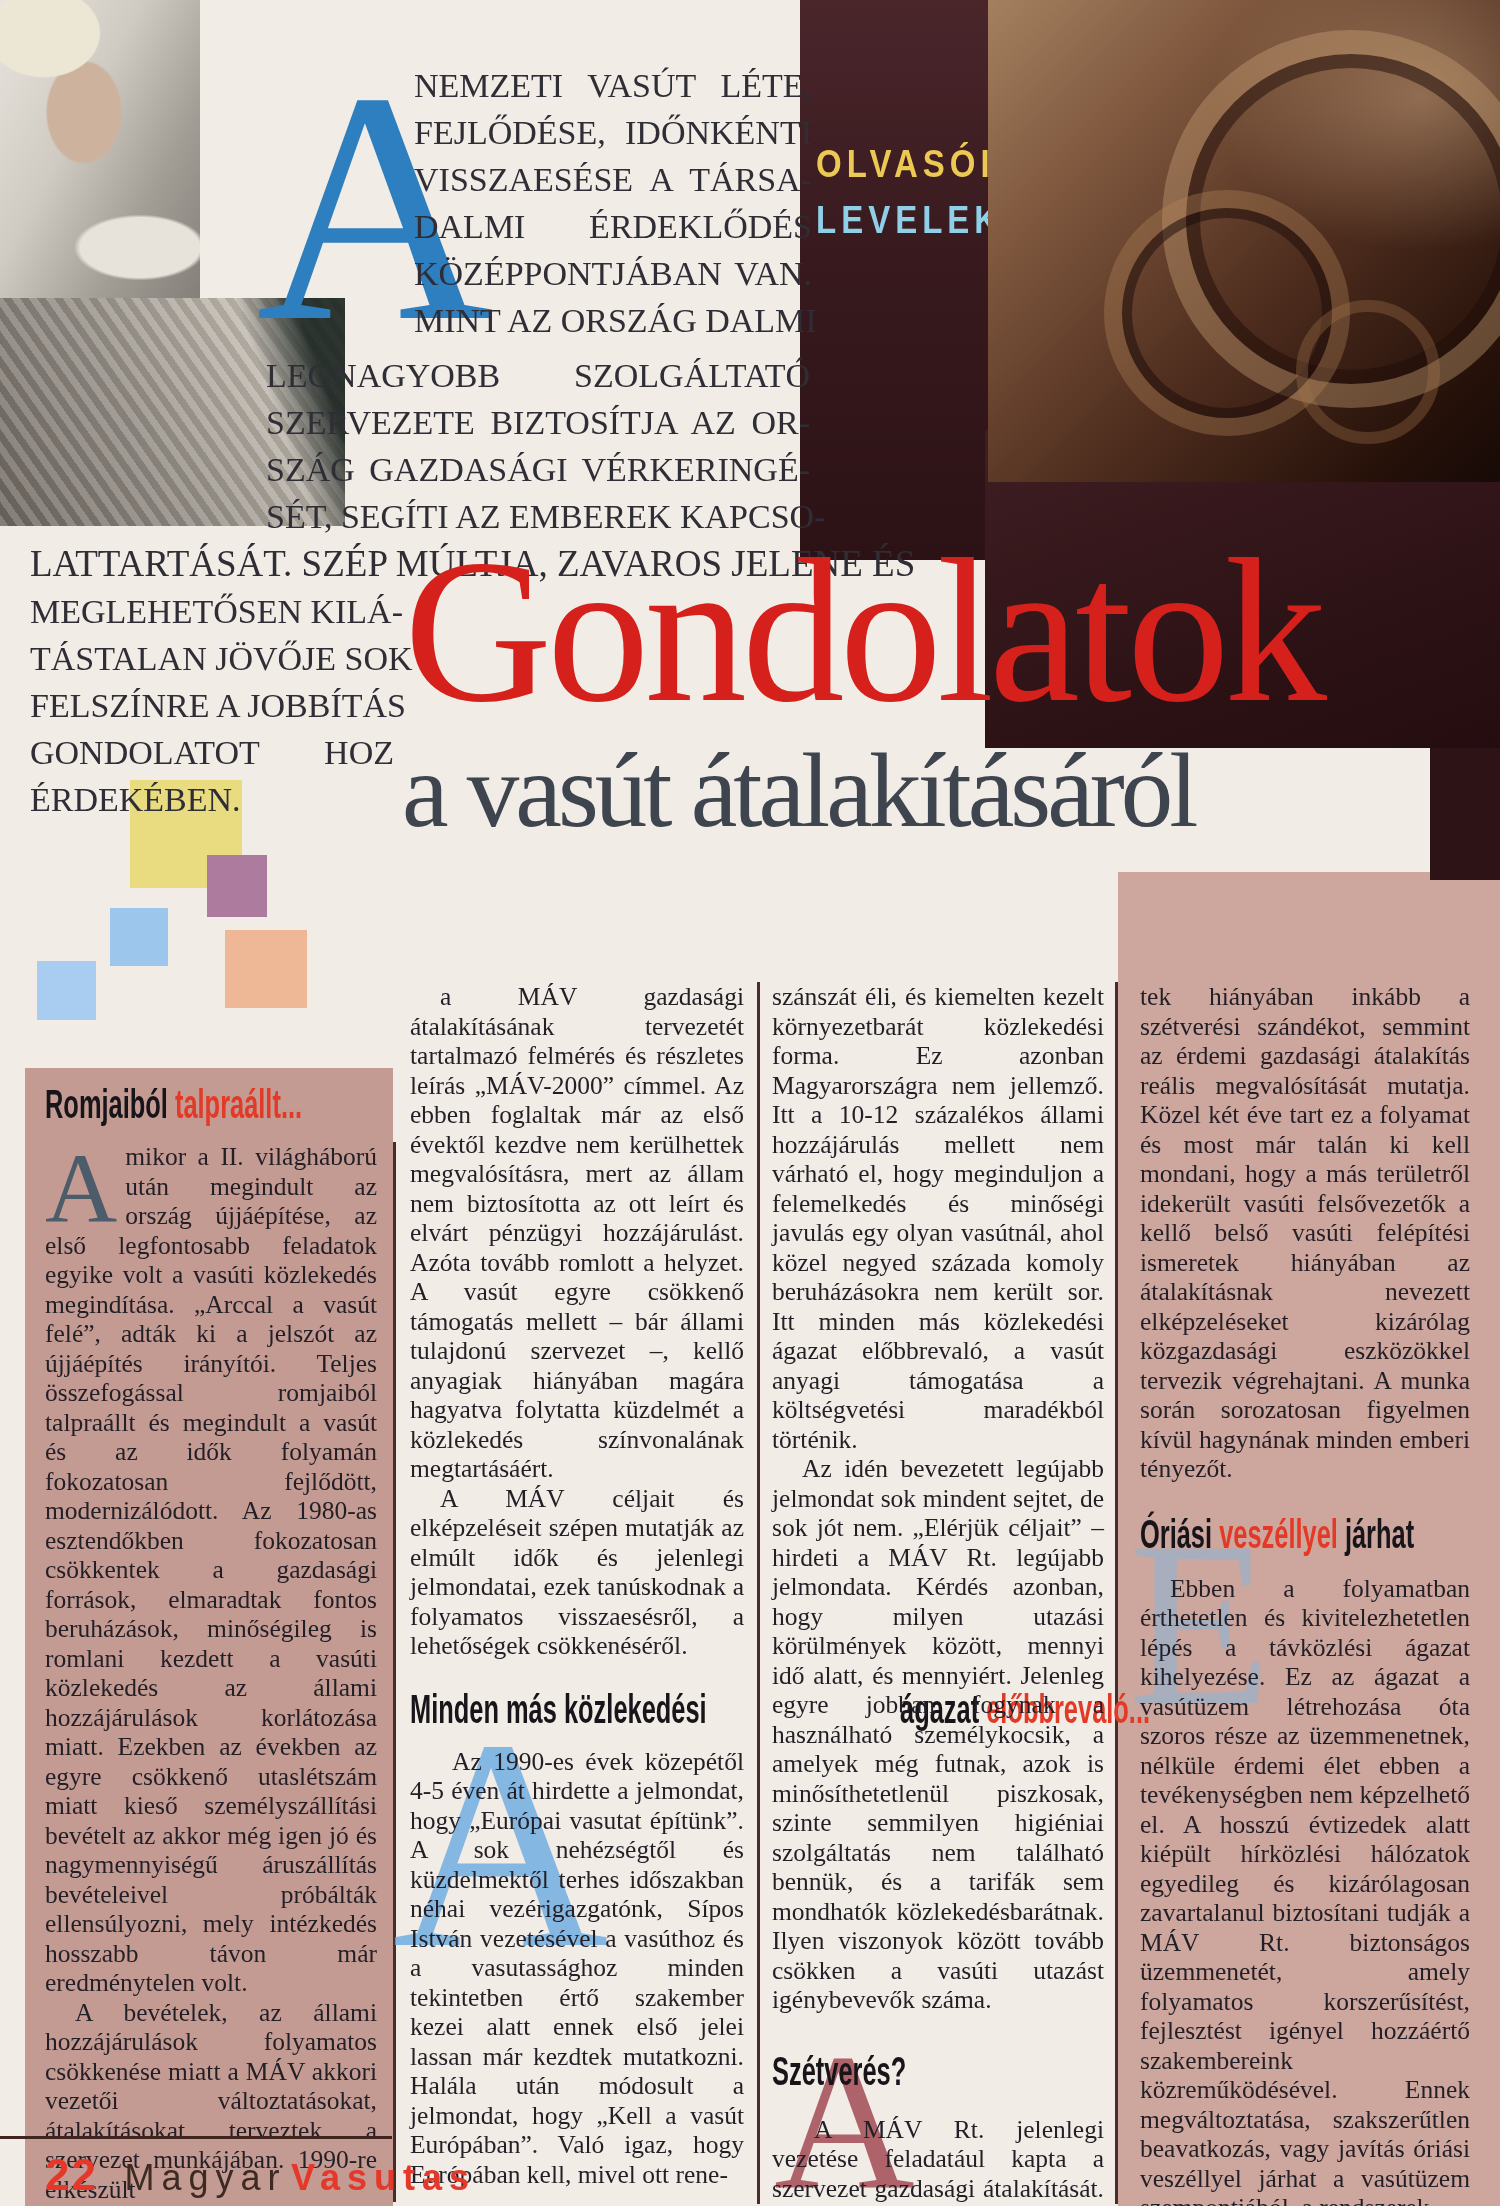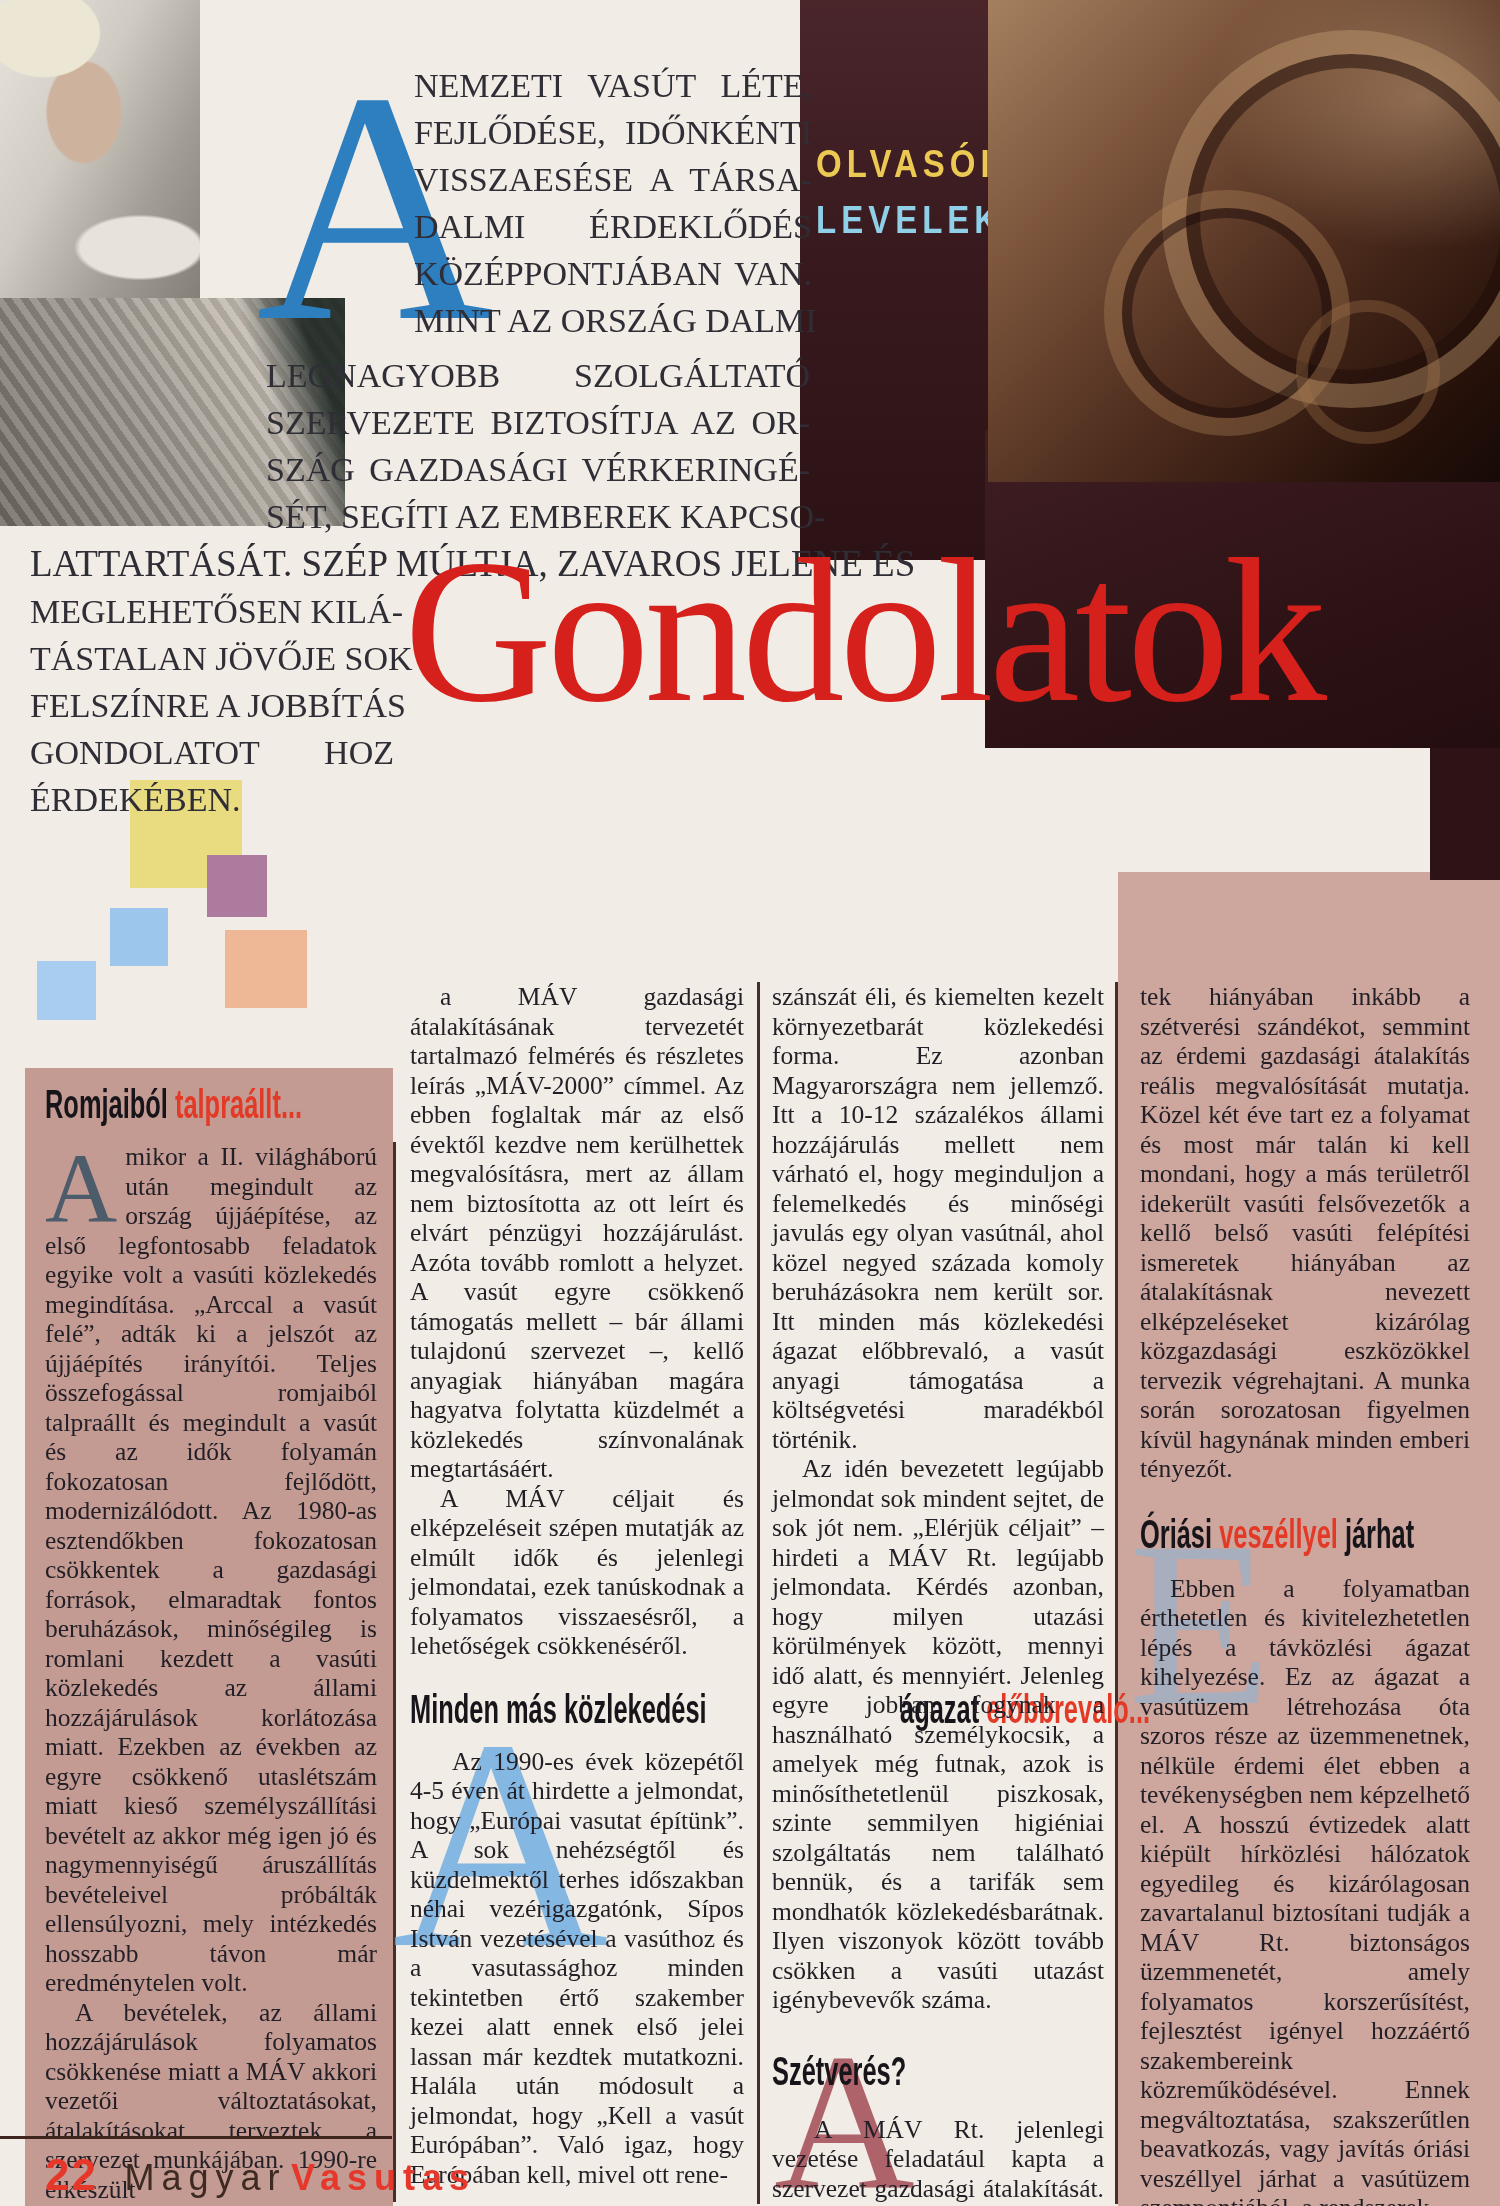--- a/index.html
+++ b/index.html
@@ -145,20 +145,21 @@
     </div>
   <div class="abs lead-seg seg4">
       <div>MEGLEHETŐSEN KILÁ-</div>
       <div>TÁSTALAN JÖVŐJE SOK</div>
       <div>FELSZÍNRE A JOBBÍTÁS</div>
       <div>GONDOLATOT HOZ</div>
       <div>ÉRDEKÉBEN.</div>
     </div>
 
   <div class="abs title-main">Gondolatok</div>
+  <div class="abs title-sub">a vasút átalakításáról</div>
 
   <div class="sq sq-yellow"></div>
   <div class="sq sq-mauve"></div>
   <div class="sq sq-blue1"></div>
   <div class="sq sq-blue2"></div>
   <div class="sq sq-peach"></div>
 
   <div class="abs col1-bg"></div>
   <div class="abs col4-bg"></div>
   <div class="abs vrule rule1"></div>

